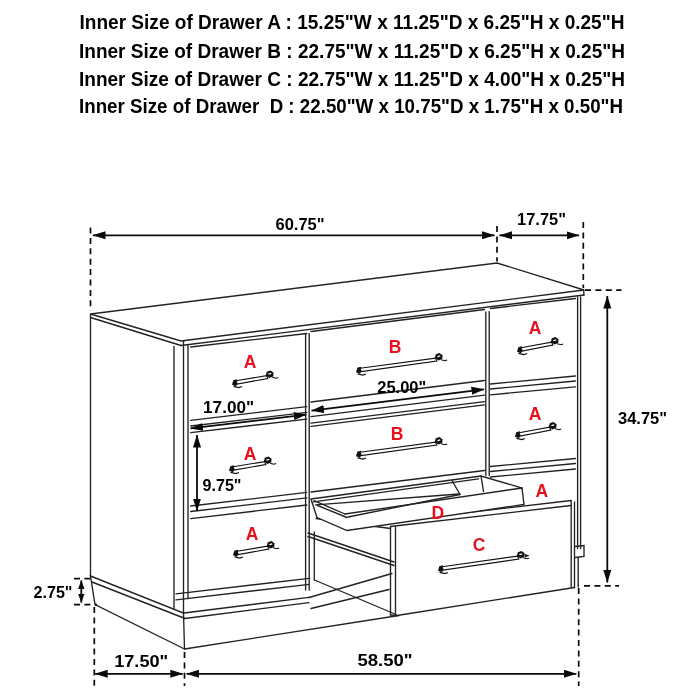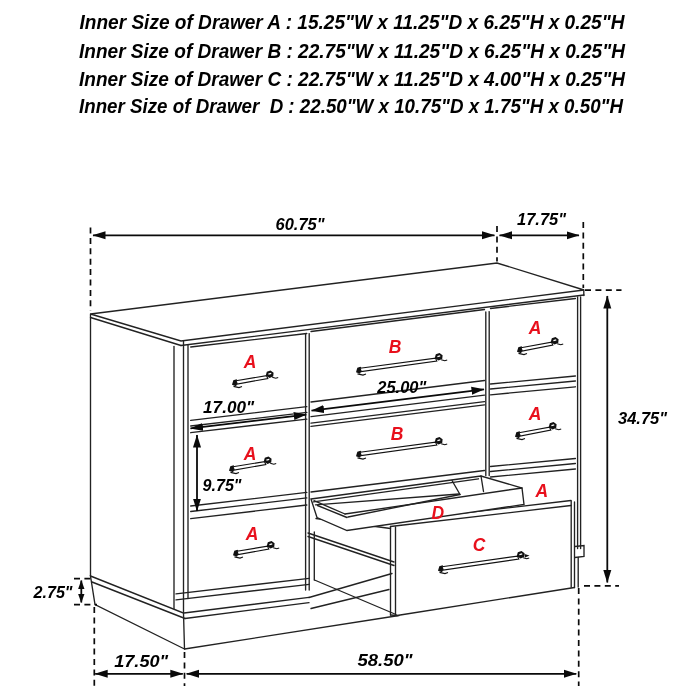--- a/index.html
+++ b/index.html
@@ -1,16 +1,16 @@
 <!DOCTYPE html>
 <html><head>
 <meta charset="utf-8">
 <style>
 html,body{margin:0;padding:0;background:#fff;}
-#page{width:569px;height:700px;position:relative;font-family:"Liberation Sans",sans-serif;font-style:italic;}
+#page{width:569px;height:700px;position:relative;font-family:"Liberation Sans",sans-serif;}
 text{font-family:"Liberation Sans",sans-serif;font-weight:bold;-webkit-font-smoothing:antialiased;}
 .dim{font-size:17.3px;fill:#000;}
 .red{font-size:17.5px;fill:#e8101c;}
 .ln{stroke:#222;stroke-width:1.35;fill:none;stroke-linecap:round;}
 .lnw{stroke:#222;stroke-width:1.35;fill:#fff;}
 .dl{stroke:#0a0a0a;stroke-width:1.8;fill:none;}
 .dsh{stroke:#0a0a0a;stroke-width:1.7;fill:none;stroke-dasharray:6 4.4;}
 </style>
 </head>
 <body>

